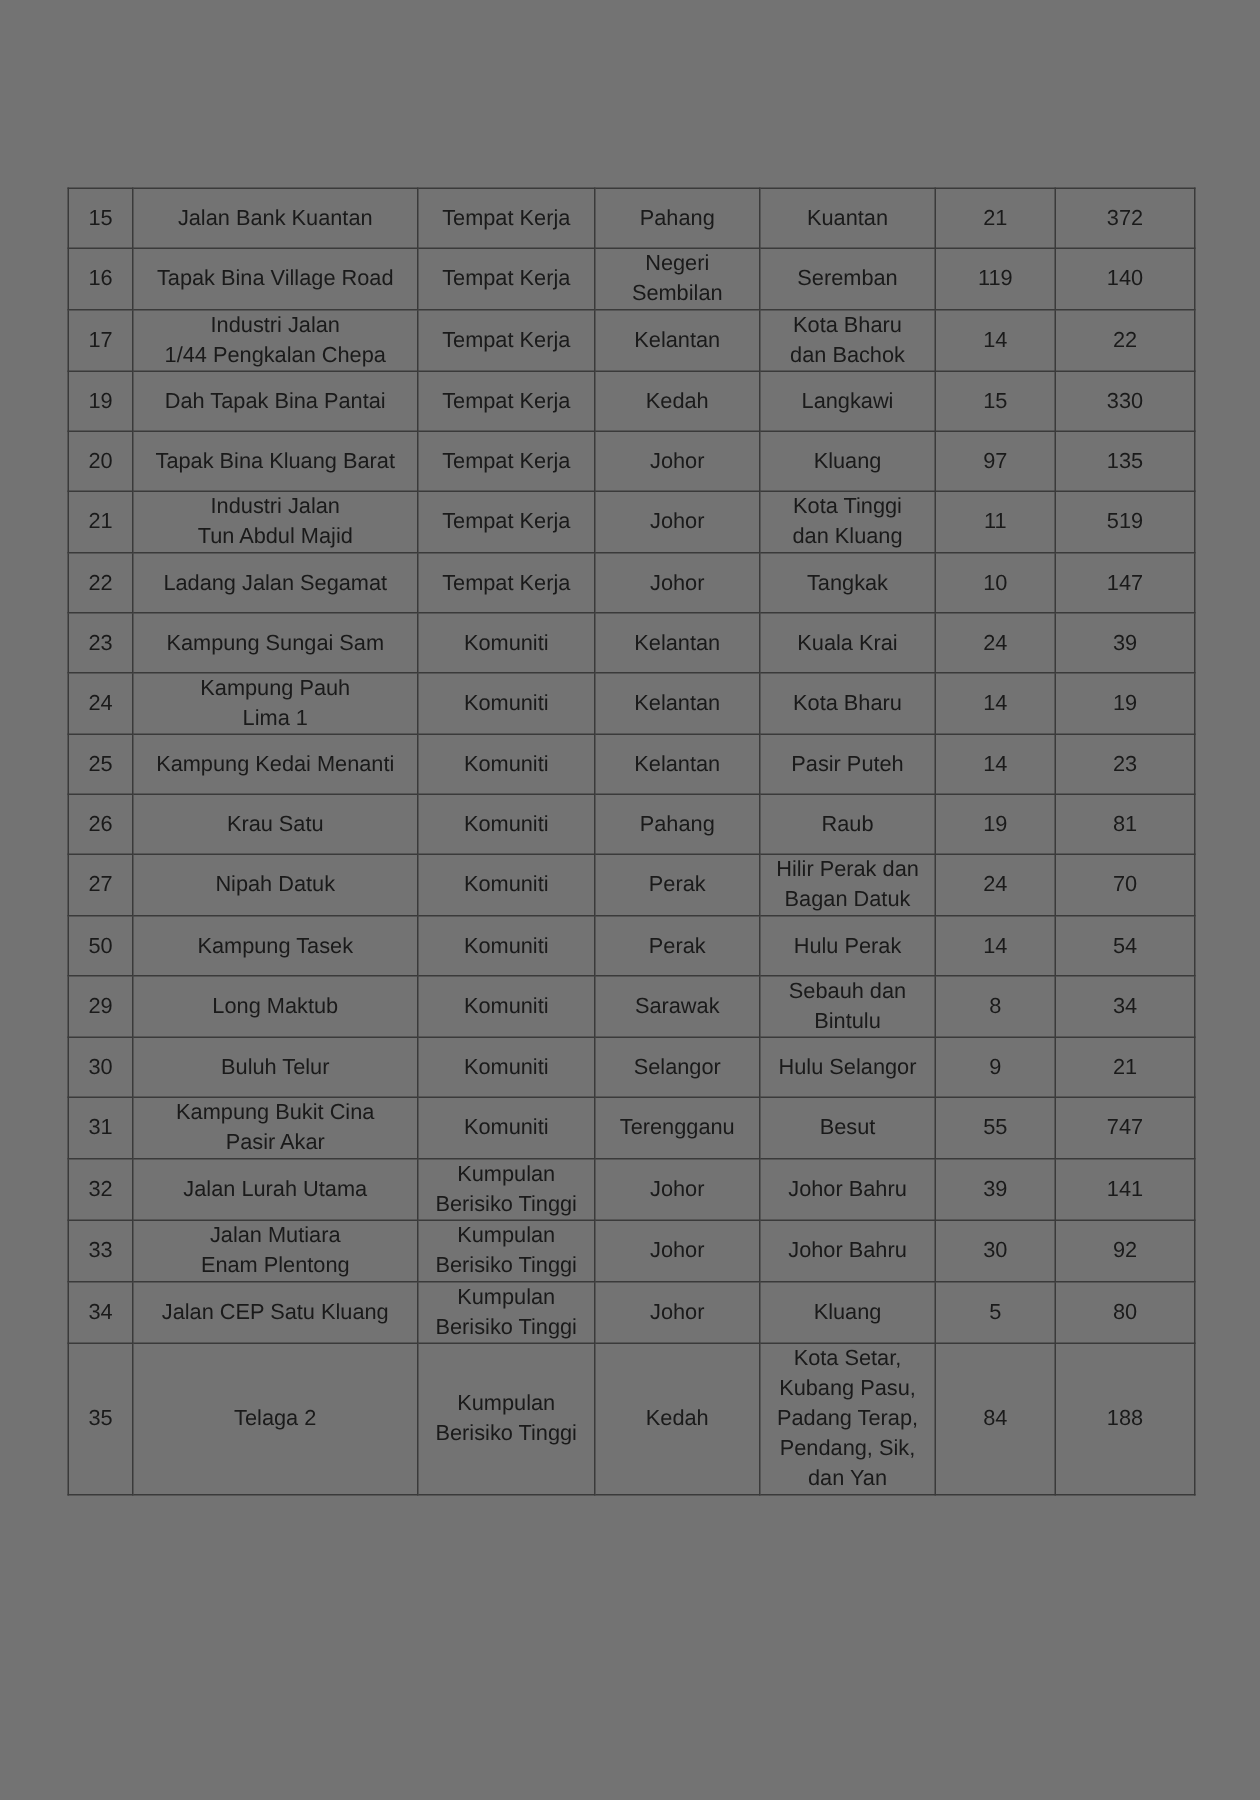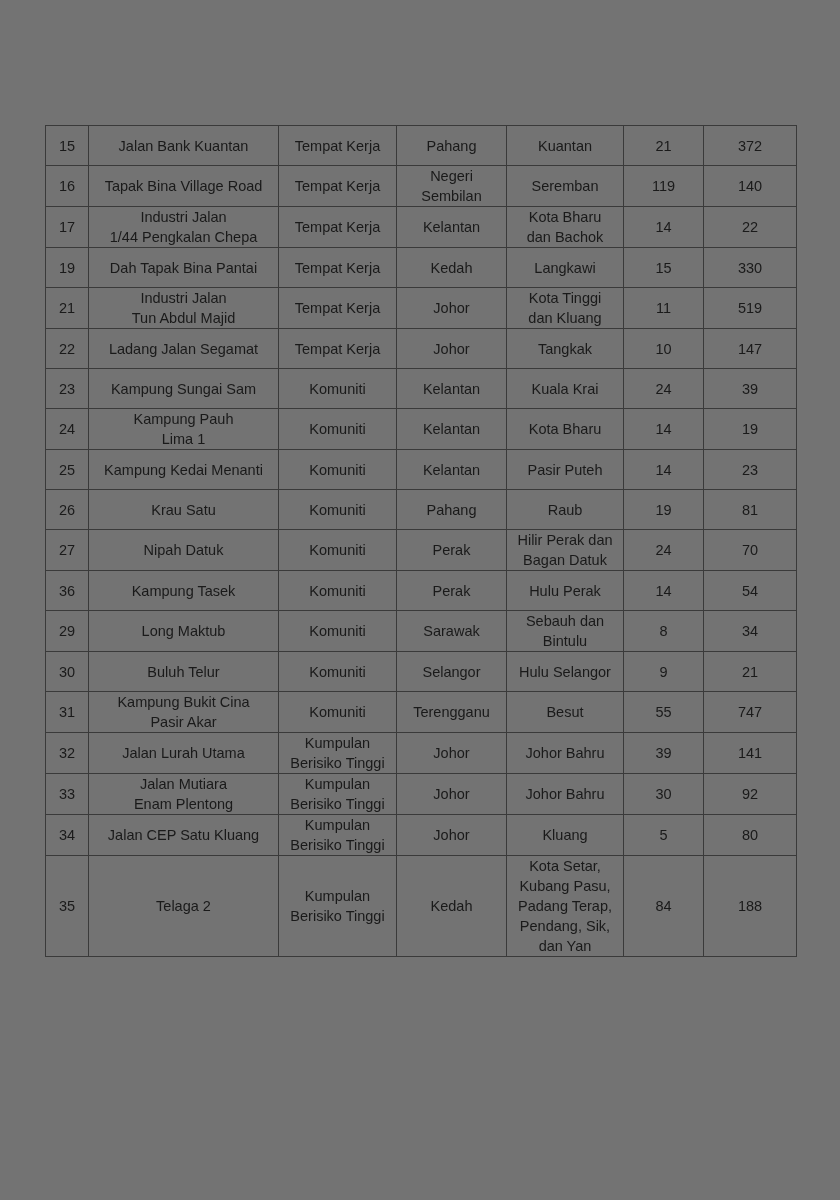--- a/index.html
+++ b/index.html
@@ -80,20 +80,29 @@
   <tr class="row">
     <td>19</td>
     <td>Dah Tapak  Bina Pantai</td>
     <td>Tempat Kerja</td>
     <td>Kedah</td>
     <td>Langkawi</td>
     <td>15</td>
     <td>330</td>
   </tr>
 
+  <tr class="row">
+    <td>20</td>
+    <td>Tapak Bina Kluang Barat</td>
+    <td>Tempat Kerja</td>
+    <td>Johor</td>
+    <td>Kluang</td>
+    <td>97</td>
+    <td>135</td>
+  </tr>
 
   <tr class="row">
     <td>21</td>
     <td>Industri Jalan
 Tun Abdul Majid</td>
     <td>Tempat Kerja</td>
     <td>Johor</td>
     <td>Kota Tinggi
 dan Kluang</td>
     <td>11</td>
@@ -156,21 +165,21 @@
     <td>Nipah Datuk</td>
     <td>Komuniti</td>
     <td>Perak</td>
     <td>Hilir Perak dan
 Bagan Datuk</td>
     <td>24</td>
     <td>70</td>
   </tr>
 
   <tr class="row">
-    <td>36</td>
+    <td>50</td>
     <td>Kampung Tasek</td>
     <td>Komuniti</td>
     <td>Perak</td>
     <td>Hulu Perak</td>
     <td>14</td>
     <td>54</td>
   </tr>
 
   <tr class="row">
     <td>29</td>

